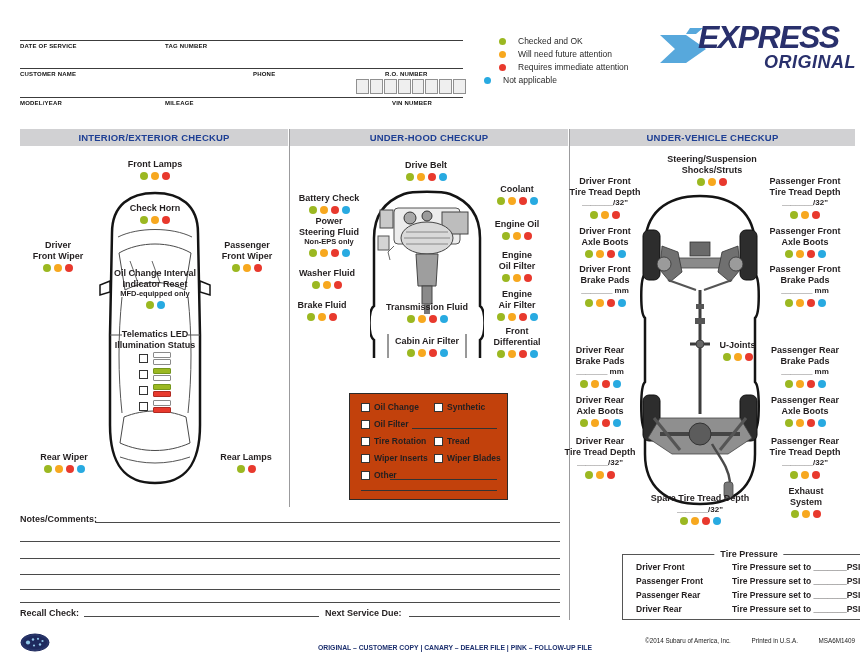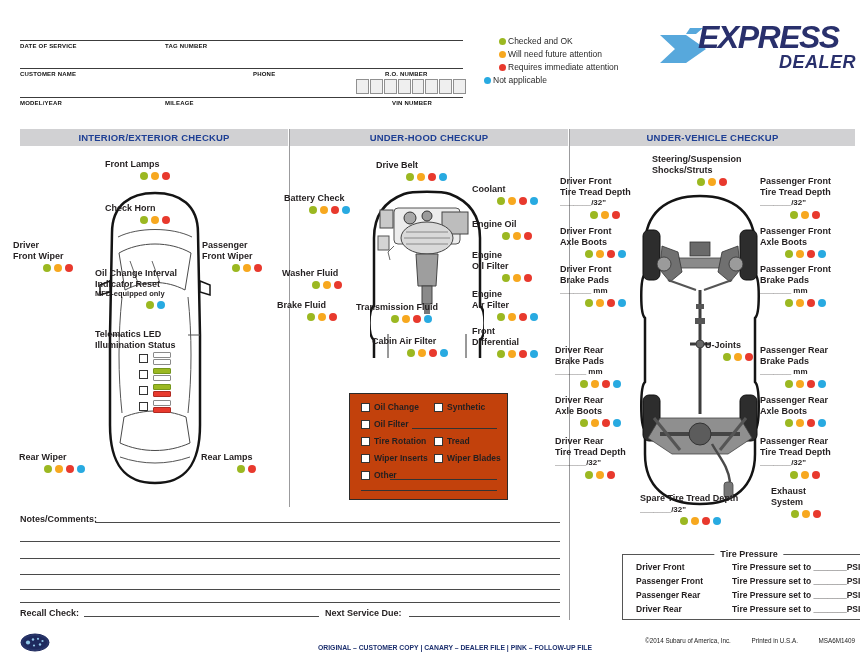--- a/index.html
+++ b/index.html
@@ -1,26 +1,26 @@
 <!DOCTYPE html>
 <html style="--green: #9bb821; --yellow: #f7a81f; --red: #e8392d; --blue: #28aae1; --navy: #1e3f94; --logo_navy: #29306c; --logo_blue: #57a8dc; --bar_gray: #d1d1d3;"><head>
 <meta charset="utf-8">
 <style>
   html,body{margin:0;padding:0;background:#fff;}
   .page{position:relative;width:860px;height:665px;background:#fff;overflow:hidden;
         font-family:"Liberation Sans","DejaVu Sans",sans-serif;color:#231f20;}
   .hline{position:absolute;border-top:1px solid #3c3c3c;height:0;}
   .flabel{position:absolute;font-size:6px;font-weight:bold;letter-spacing:.2px;color:#101010;}
-  .legend-row{position:absolute;display:flex;align-items:center;gap:2px;}
+  .legend-row{position:absolute;display:flex;align-items:center;gap:12px;}
   .legend-dot{width:7px;height:7px;border-radius:50%;flex:0 0 auto;}
   .legend-text{font-size:8.5px;color:#2a2a2a;}
   .colhead{position:absolute;top:129px;height:17px;background:var(--bar_gray);color:var(--navy);
            font-weight:bold;font-size:9.5px;display:flex;align-items:center;justify-content:center;letter-spacing:.2px;}
   .vdiv{position:absolute;width:1px;background:#9b9b9d;}
-  .cp{position:absolute;text-align:left;}
+  .cp{position:absolute;text-align:center;}
   .cp-label{font-size:9px;font-weight:bold;line-height:10.5px;white-space:pre-line;}
   .cp-sub{font-size:7.5px;font-weight:bold;line-height:9px;}
   .cp-blank{font-size:8px;font-weight:bold;line-height:11px;}
   .dots{display:flex;justify-content:center;gap:3px;margin-top:2.5px;}
   .dot{width:8px;height:8px;border-radius:50%;}
   .dot-green{background:var(--green);} .dot-yellow{background:var(--yellow);}
   .dot-red{background:var(--red);}     .dot-blue{background:var(--blue);}
   .cbx{width:7px;height:7px;border:1px solid #333;background:#fff;display:inline-block;flex:0 0 auto;}
   .tele-row{display:flex;align-items:center;justify-content:center;gap:5px;height:16px;}
   .led-pair{display:inline-flex;flex-direction:column;gap:1px;}
@@ -95,21 +95,21 @@
       <span class="legend-text">Not applicable</span>
     </div>
   </div>
 
   <div style="position:absolute;left:660px;top:22px;width:196px;height:58px">
     <svg width="50" height="42" viewBox="0 0 50 42" style="position:absolute;left:0;top:4px">
       <polygon points="0,9 26,9 46,23 26,37 0,37 15,23" fill="var(--logo_blue)"></polygon>
       <polygon points="30,2 43,2 36,8 26,8" fill="var(--logo_blue)"></polygon>
     </svg>
     <div class="logo-express" style="left:38px;top:0">EXPRESS</div>
-    <div class="logo-service" style="right:0;top:31px">DEALER</div>
+    <div class="logo-service" style="right:0;top:31px">ORIGINAL</div>
   </div>
 
   <div class="colhead" style="left:290px;width:278px">UNDER-HOOD CHECKUP</div>
   <div class="colhead" style="left:20px;width:268px">INTERIOR/EXTERIOR CHECKUP</div>
   <div class="colhead" style="left:570px;width:285px">UNDER-VEHICLE CHECKUP</div>
   <div class="vdiv" style="left:289px;top:129px;height:378px"></div>
   <div class="vdiv" style="left:569px;top:129px;height:491px"></div>
 
   <svg style="position:absolute;left:88px;top:185px" width="134" height="305" viewBox="0 0 134 305">
     <path d="M24,48 C24,20 42,8 67,8 C92,8 110,20 110,48 L112,150 L112,240 C112,280 97,298 67,298 C37,298 22,280 22,240 L22,150 Z" fill="#fff" stroke="#141414" stroke-width="2.5"></path>
@@ -252,20 +252,31 @@
   </div>
   <div class="cp" style="left:284px;top:193px;width:90px">
     <div class="cp-label">Battery Check</div>
     <div class="dots">
         <span class="dot dot-green"></span>
         <span class="dot dot-yellow"></span>
         <span class="dot dot-red"></span>
         <span class="dot dot-blue"></span>
       </div>
   </div>
+  <div class="cp" style="left:284px;top:216px;width:90px">
+    <div class="cp-label">Power
+Steering Fluid</div>
+    <div class="cp-sub">Non-EPS only</div>
+    <div class="dots">
+        <span class="dot dot-green"></span>
+        <span class="dot dot-yellow"></span>
+        <span class="dot dot-red"></span>
+        <span class="dot dot-blue"></span>
+      </div>
+  </div>
   <div class="cp" style="left:282px;top:268px;width:90px">
     <div class="cp-label">Washer Fluid</div>
     <div class="dots">
         <span class="dot dot-green"></span>
         <span class="dot dot-yellow"></span>
         <span class="dot dot-red"></span>
       </div>
   </div>
   <div class="cp" style="left:277px;top:300px;width:90px">
     <div class="cp-label">Brake Fluid</div>
@@ -314,21 +325,21 @@
   <div class="cp" style="left:472px;top:326px;width:90px">
     <div class="cp-label">Front
 Differential</div>
     <div class="dots">
         <span class="dot dot-green"></span>
         <span class="dot dot-yellow"></span>
         <span class="dot dot-red"></span>
         <span class="dot dot-blue"></span>
       </div>
   </div>
-  <div class="cp" style="left:356px;top:302px;width:110px">
+  <div class="cp" style="left:372px;top:302px;width:110px">
     <div class="cp-label">Transmission Fluid</div>
     <div class="dots">
         <span class="dot dot-green"></span>
         <span class="dot dot-yellow"></span>
         <span class="dot dot-red"></span>
         <span class="dot dot-blue"></span>
       </div>
   </div>
   <div class="cp" style="left:372px;top:336px;width:110px">
     <div class="cp-label">Cabin Air Filter</div>

